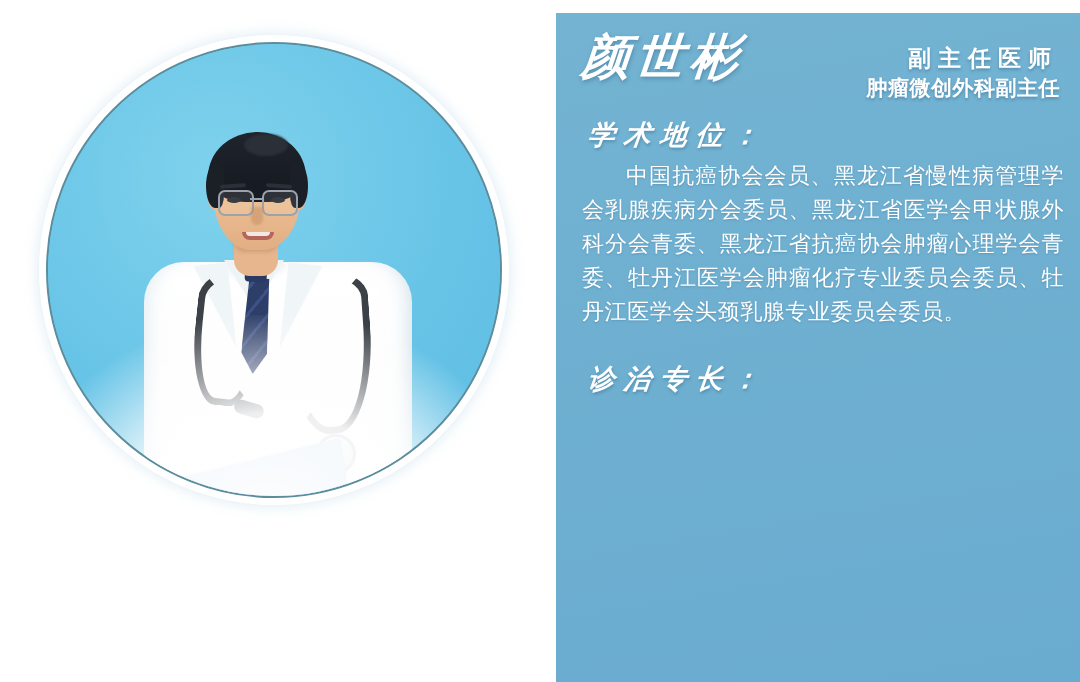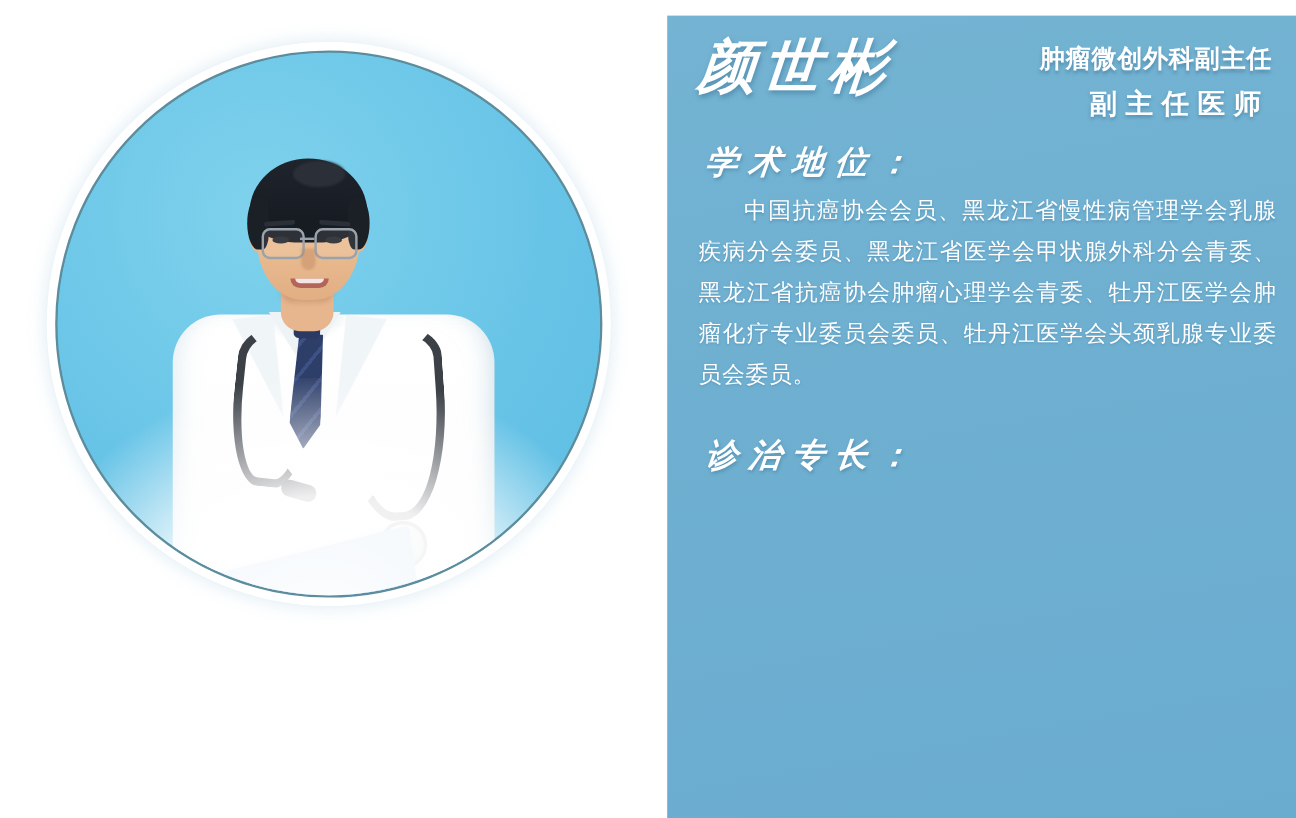--- a/index.html
+++ b/index.html
@@ -196,21 +196,21 @@
     font-family:"DejaVu Serif","Liberation Serif",serif;
     font-style:italic;font-weight:bold;
     font-size:27px;letter-spacing:9px;color:#ffffff;
     text-shadow:1px 2px 3px rgba(45,95,130,.4);
     margin:6px 0 6px 14px;
     transform:skewX(-6deg);
     display:inline-block;
   }
   .sec-body{
     font-family:"DejaVu Sans","Liberation Sans",sans-serif;
-    font-size:19px;line-height:34px;color:#ffffff;
+    font-size:22px;line-height:34px;color:#ffffff;
     letter-spacing:.6px;text-align:justify;text-justify:inter-character;
     text-indent:2em;
     text-shadow:0 1px 2px rgba(50,100,135,.35);
     margin:0 2px 0 8px;
   }
   #section-academic{margin-top:2px;}
   #section-expertise{margin-top:26px;}
 </style>
 </head>
 <body>
@@ -257,22 +257,22 @@
       <div id="disc-bottom-glow"></div>
     </div>
 
   </div>
 
   <div id="info-panel">
 
     <div id="panel-head">
       <div id="doctor-name">颜世彬</div>
       <div id="titles">
+        <div id="title-2">副主任医师</div>
         <div id="title-1">肿瘤微创外科副主任</div>
-        <div id="title-2">副主任医师</div>
       </div>
     </div>
 
     <div class="section" id="section-academic">
       <div class="sec-head">学术地位：</div>
       <p class="sec-body">中国抗癌协会会员、黑龙江省慢性病管理学会乳腺疾病分会委员、黑龙江省医学会甲状腺外科分会青委、黑龙江省抗癌协会肿瘤心理学会青委、牡丹江医学会肿瘤化疗专业委员会委员、牡丹江医学会头颈乳腺专业委员会委员。</p>
     </div>
 
     <div class="section" id="section-expertise">
       <div class="sec-head">诊治专长：</div>

